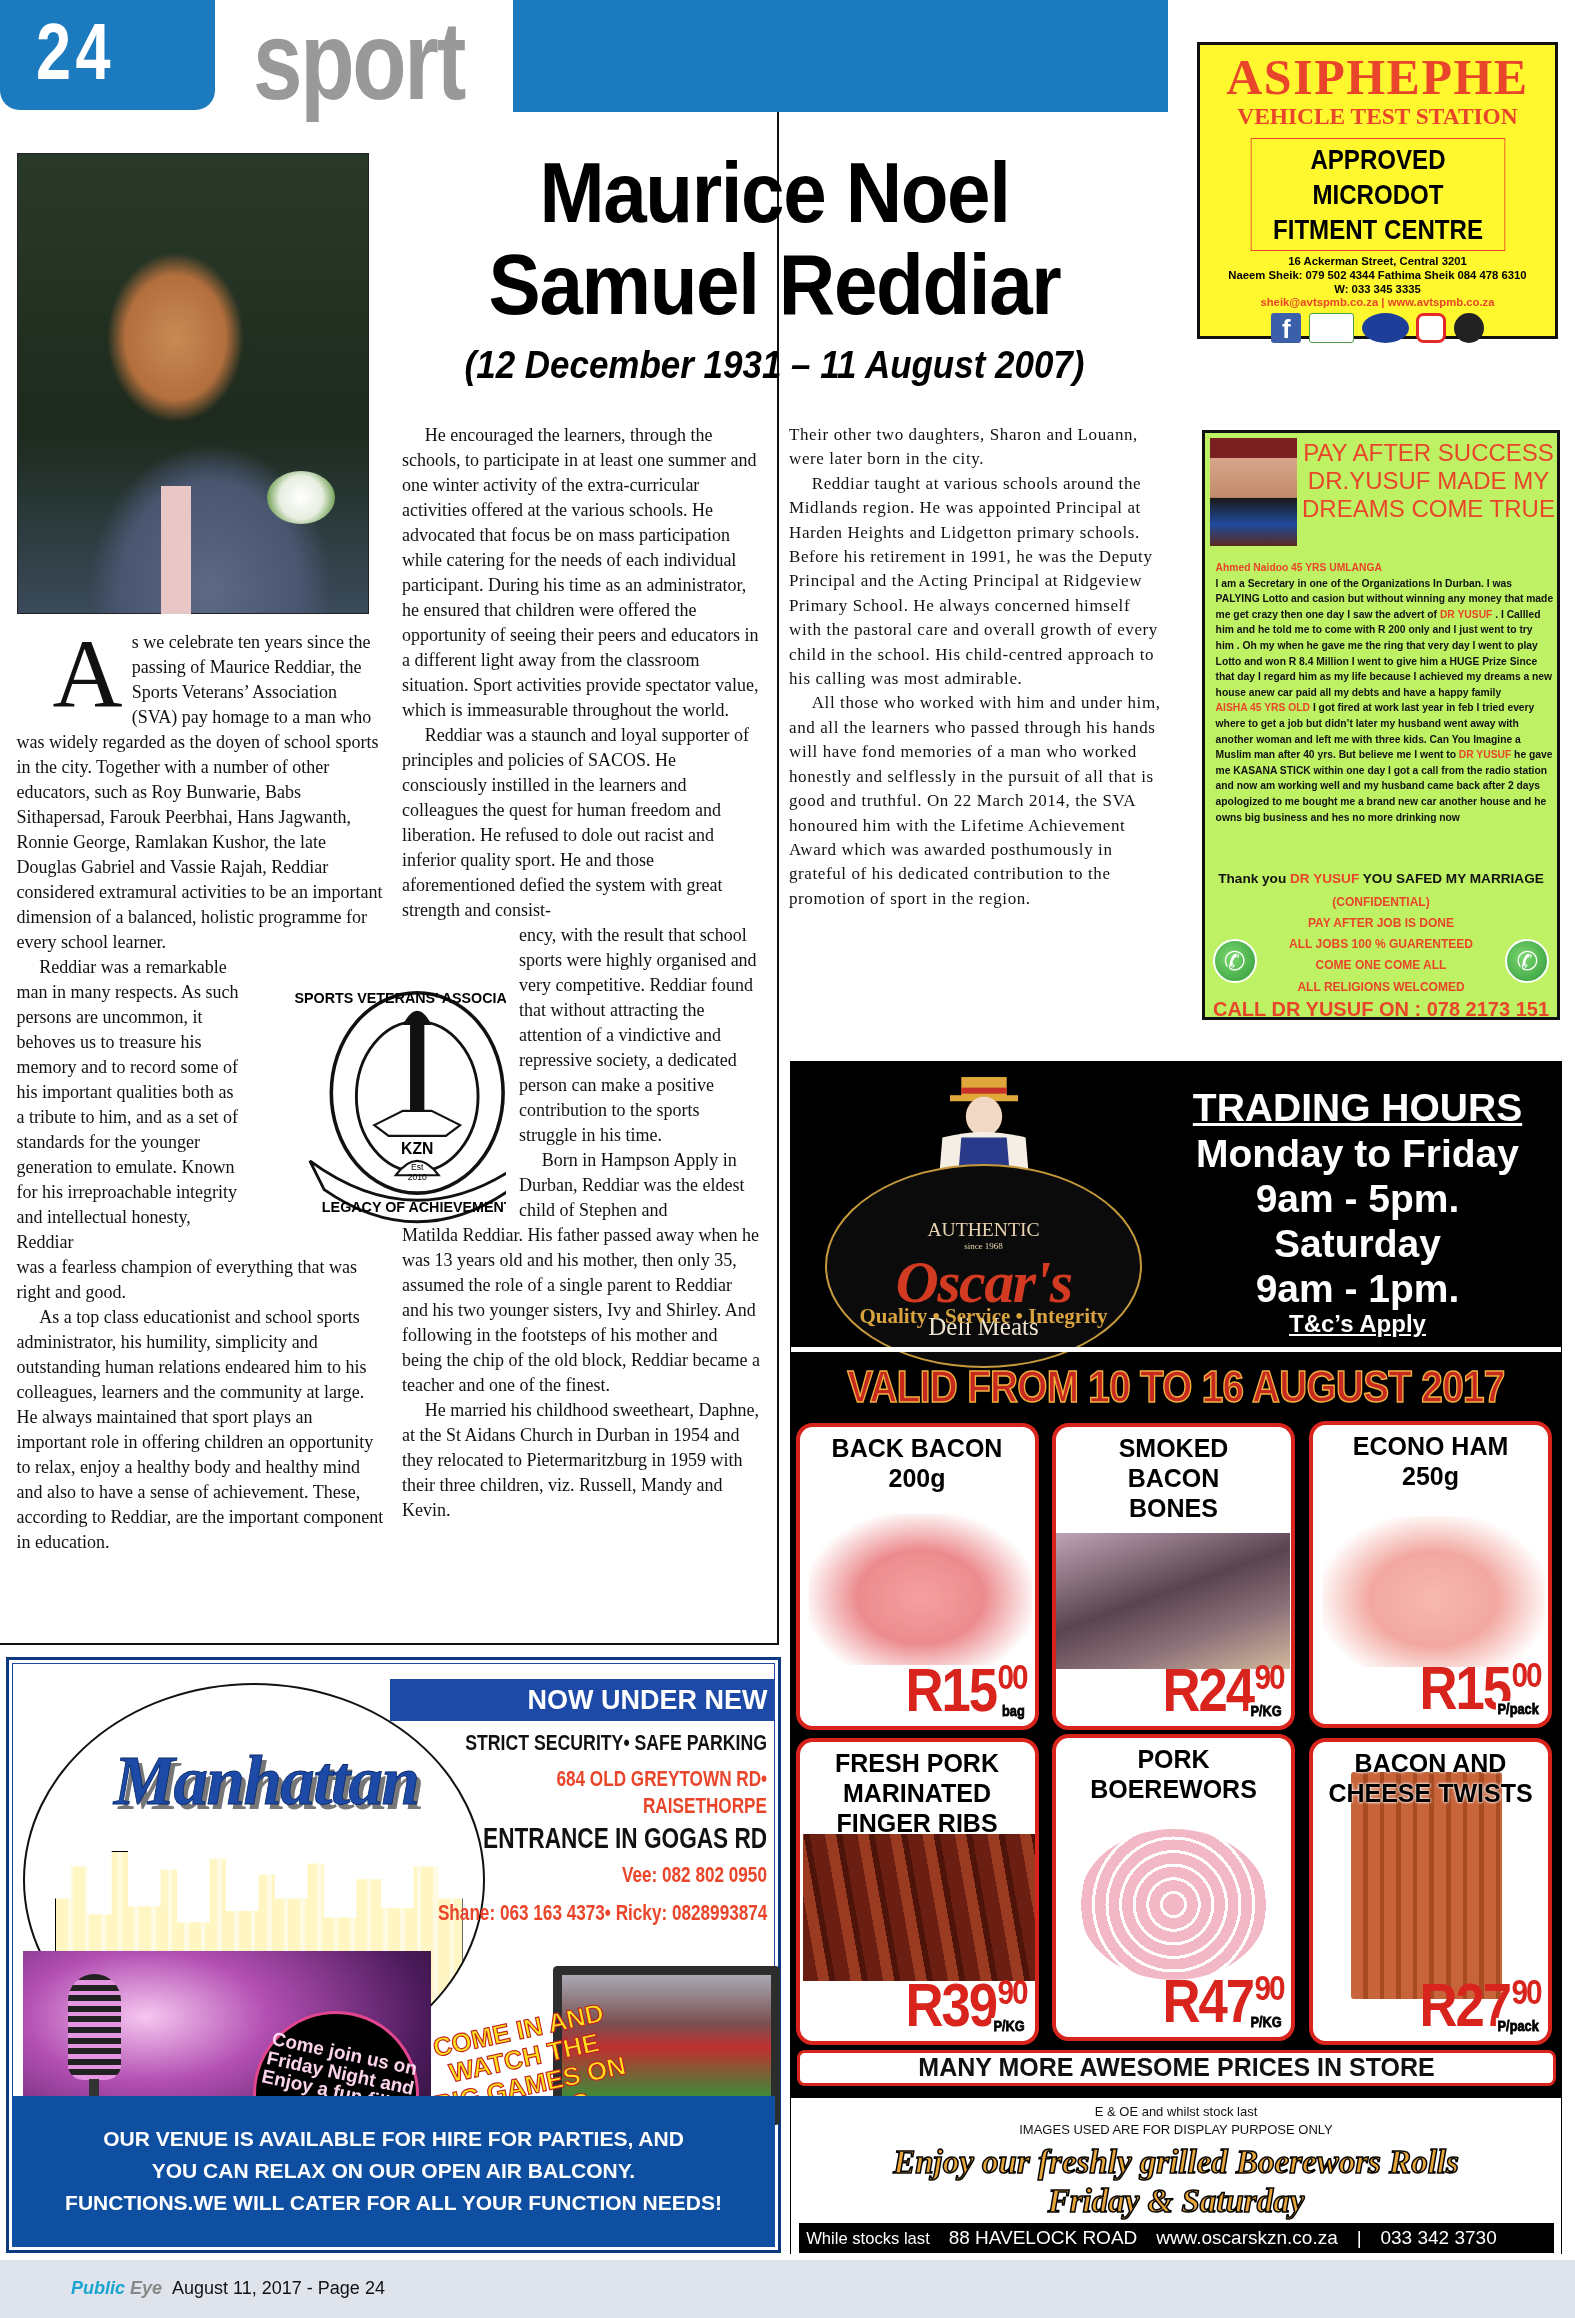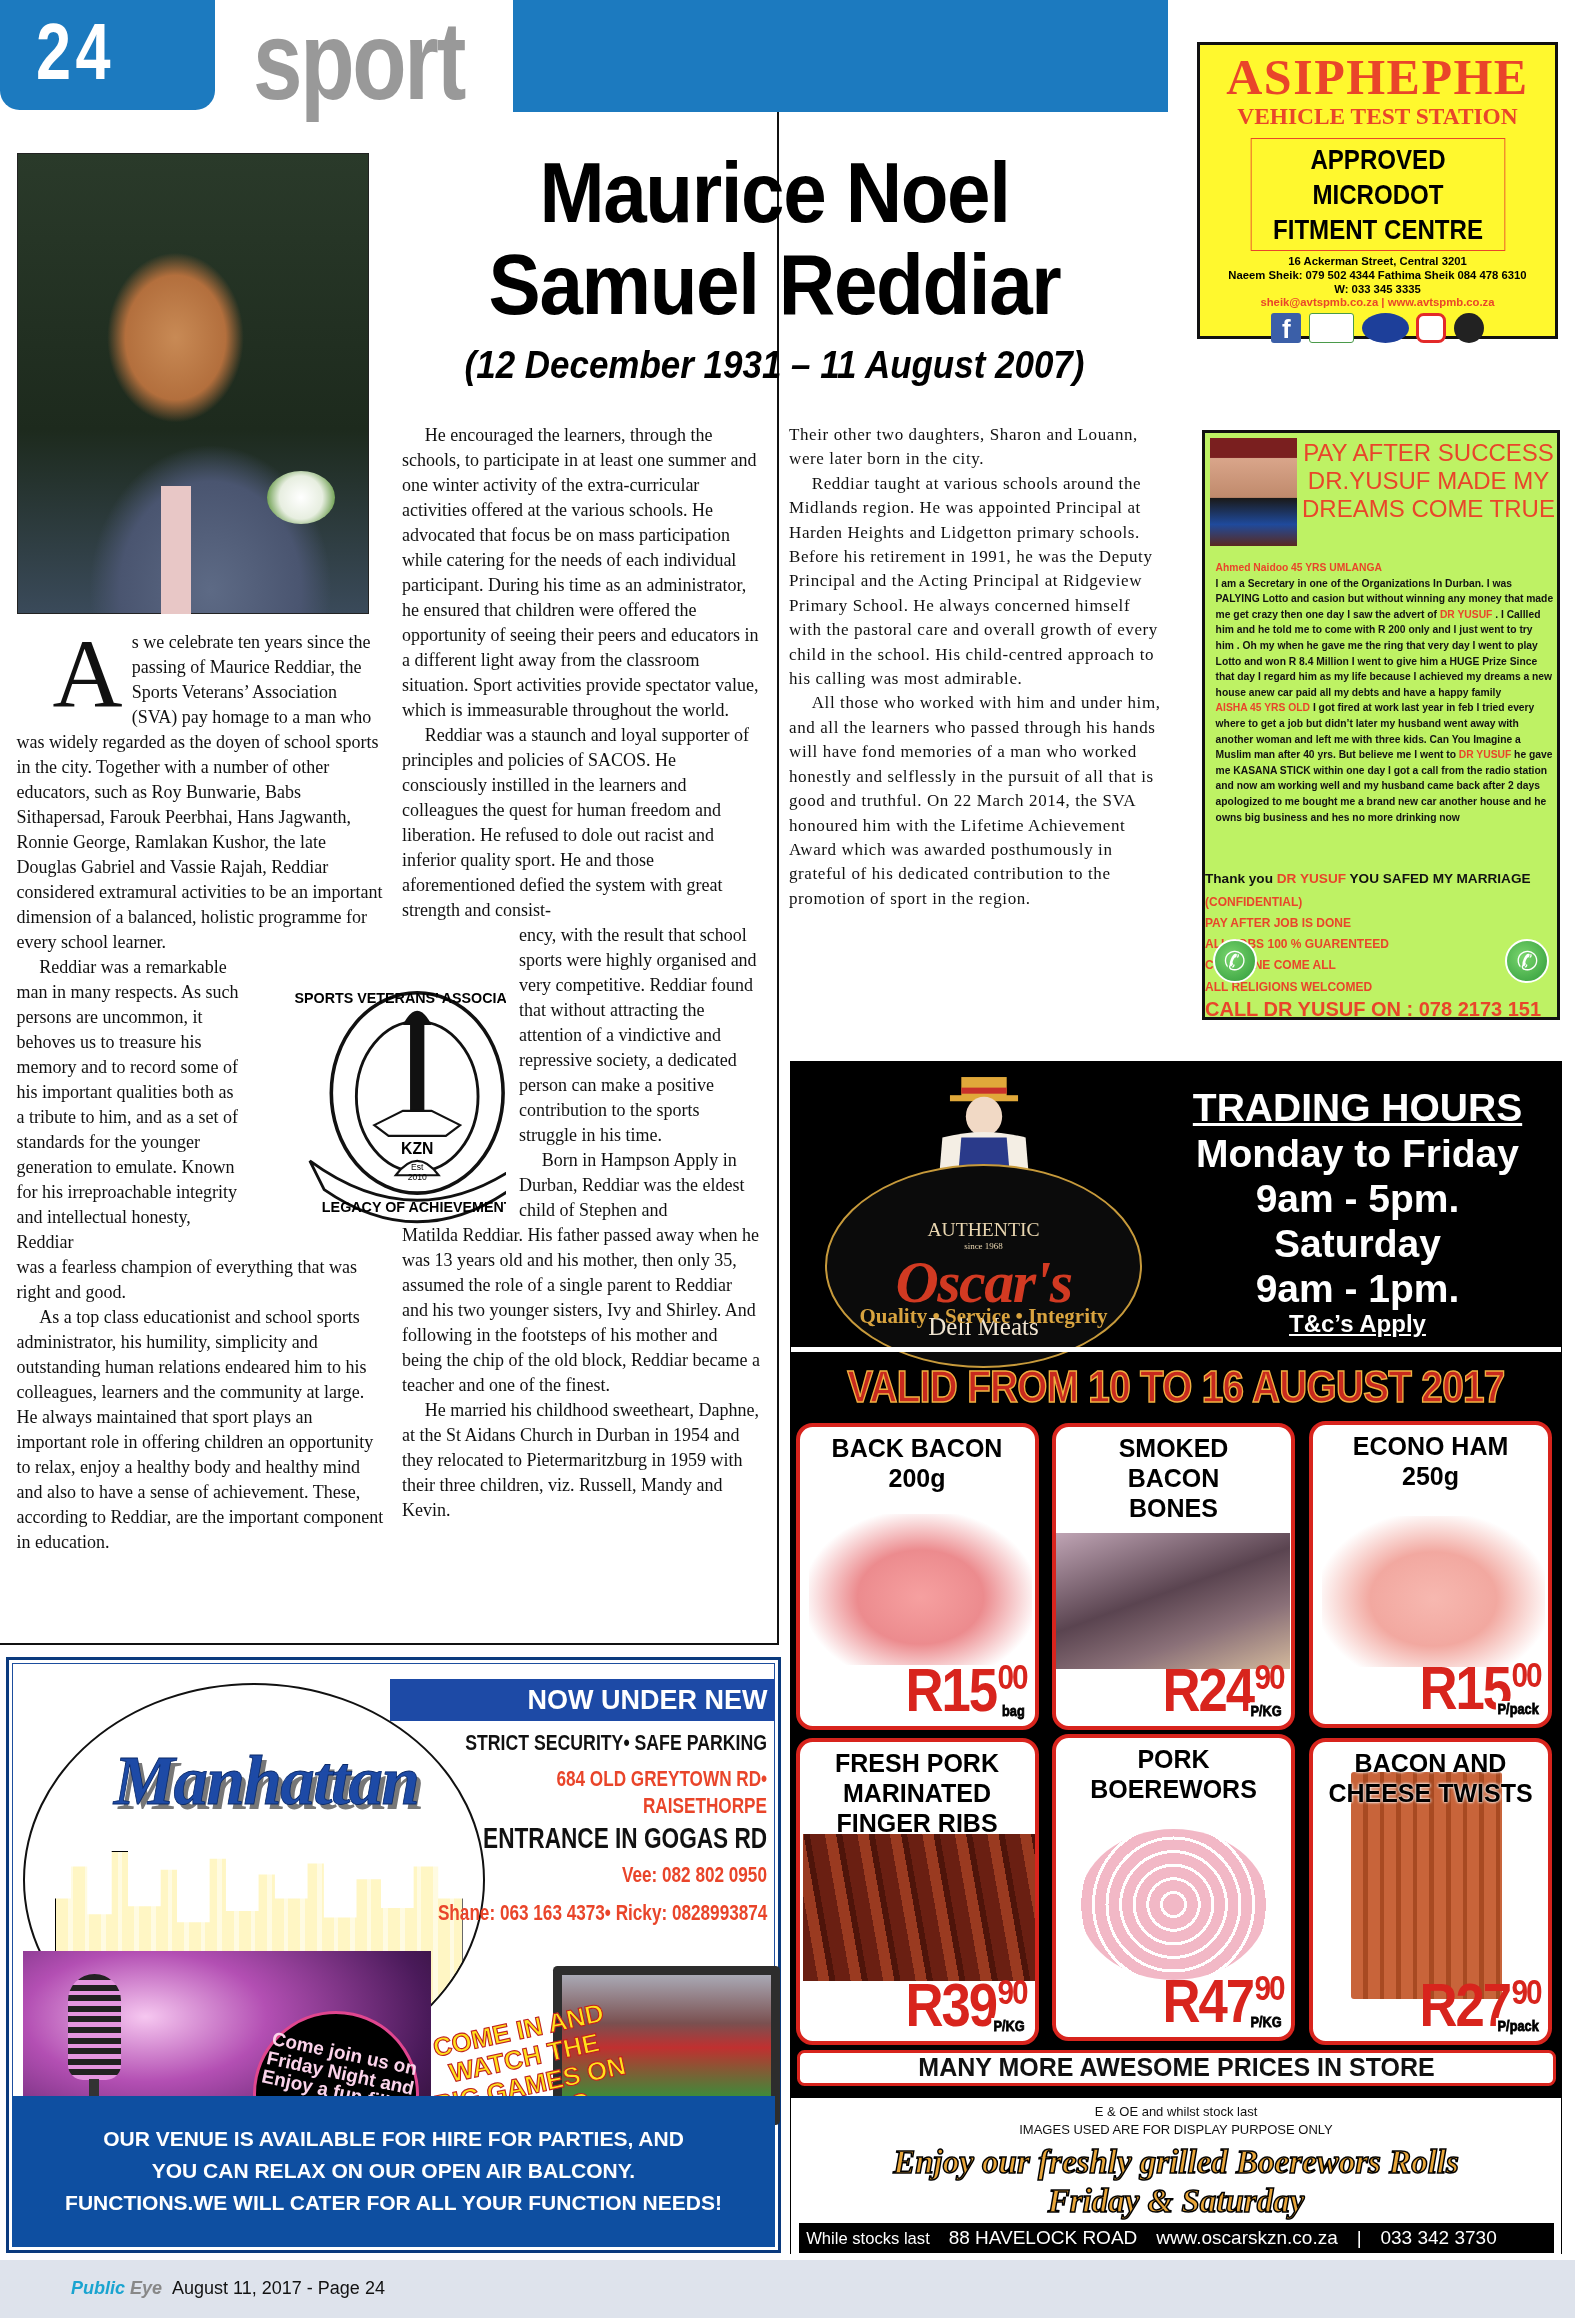--- a/index.html
+++ b/index.html
@@ -45,21 +45,21 @@
   .asi-mail { font: bold 11.3px "Liberation Sans", sans-serif; color: #e9452a; }
   .asi-logos { display: flex; justify-content: center; gap: 7.6px; margin-top: 4.5px; }
   .asi-logo { width: 30px; height: 30px; border-radius: 3px; }
 
   
   .ad-yusuf { position: absolute; left: 1202px; top: 430px; width: 358px; height: 590px; background: #bef264; border: 3px solid #111; }
   .yusuf-photo { position: absolute; left: 4.5px; top: 4.5px; width: 87px; height: 108px; background: linear-gradient(180deg, #7a1f1f 0%, #7a1f1f 18%, #d9a58a 19%, #c08a6c 55%, #1a1a1a 56%, #1f4a9c 80%, #5a2a20 100%); }
   .yusuf-head { position: absolute; left: 95px; top: 6px; width: 257px; text-align: center; font: 24px "Liberation Sans", sans-serif; line-height: 28px; color: #e9452a; }
   .yusuf-body { position: absolute; left: 10.6px; top: 127px; width: 338px; font: bold 10.3px "Liberation Sans", sans-serif; line-height: 15.6px; color: #111; }
   .red { color: #e9452a; }
-  .yusuf-center { position: absolute; left: 0; width: 100%; font: bold 12px "Liberation Sans", sans-serif; }
+  .yusuf-center { position: absolute; left: 0; width: 100%; text-align: center; font: bold 12px "Liberation Sans", sans-serif; }
   .wa-icon { position: absolute; width: 44px; height: 44px; border-radius: 50%; background: radial-gradient(circle at 40% 40%, #7ad66e, #2f9a3a); border: 2.3px solid #fff; }
   .wa-icon::after { content: "✆"; position: absolute; left: 0; top: 4.5px; width: 100%; text-align: center; color: #fff; font-size: 26px; font-family: "DejaVu Sans", sans-serif; }
 
   
   .ad-oscar { position: absolute; left: 790px; top: 1061px; width: 772px; height: 1193px; background: #000; border: 1.5px solid #000; }
   .osc-logo { position: absolute; left: 34px; top: 102px; width: 317px; height: 204px; border-radius: 50%; border: 2.3px solid #c79a3b; background: #0b0b0b; text-align: center; }
   .osc-chef { position: absolute; left: 106px; top: 15px; width: 174px; height: 106px; }
   .osc-auth { font: 19.6px "Liberation Serif", serif; color: #e9d6b0; margin-top: 53px; }
   .osc-since { font: 9px "Liberation Serif", serif; color: #e9d6b0; }
   .osc-name { font: bold italic 60px "Liberation Serif", serif; color: #d23a22; line-height: 62px; letter-spacing: -1.5px; }

